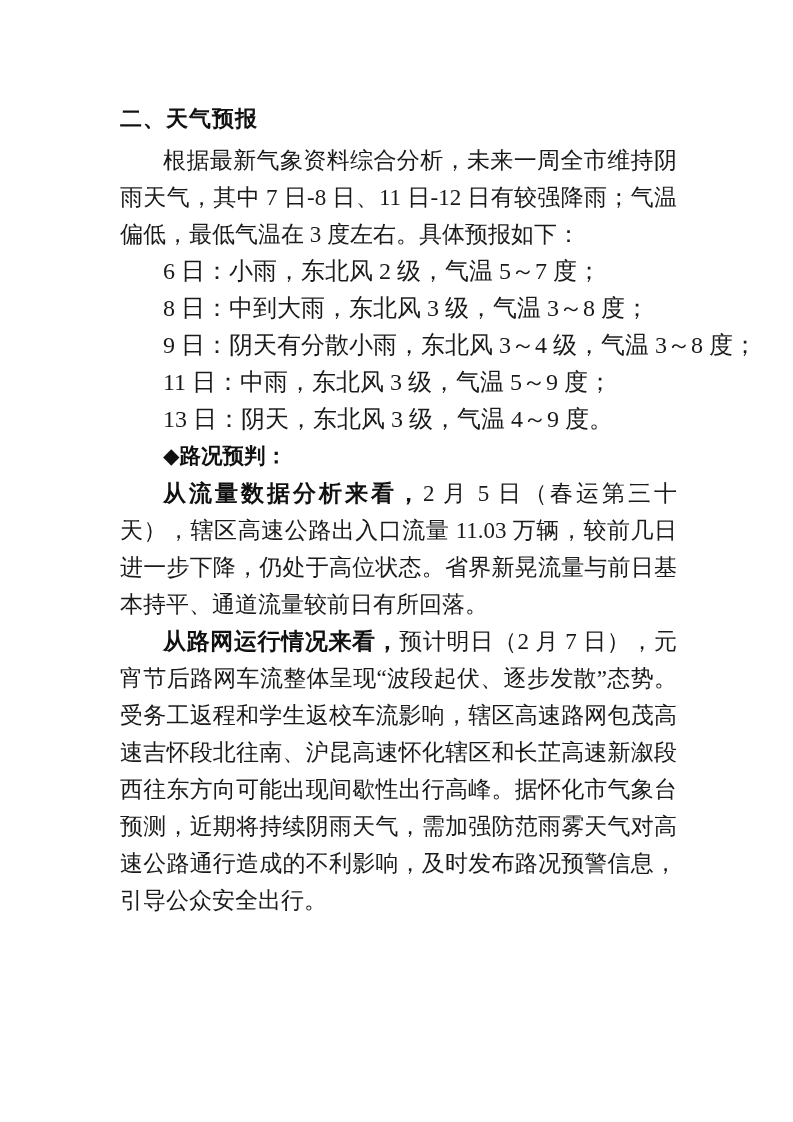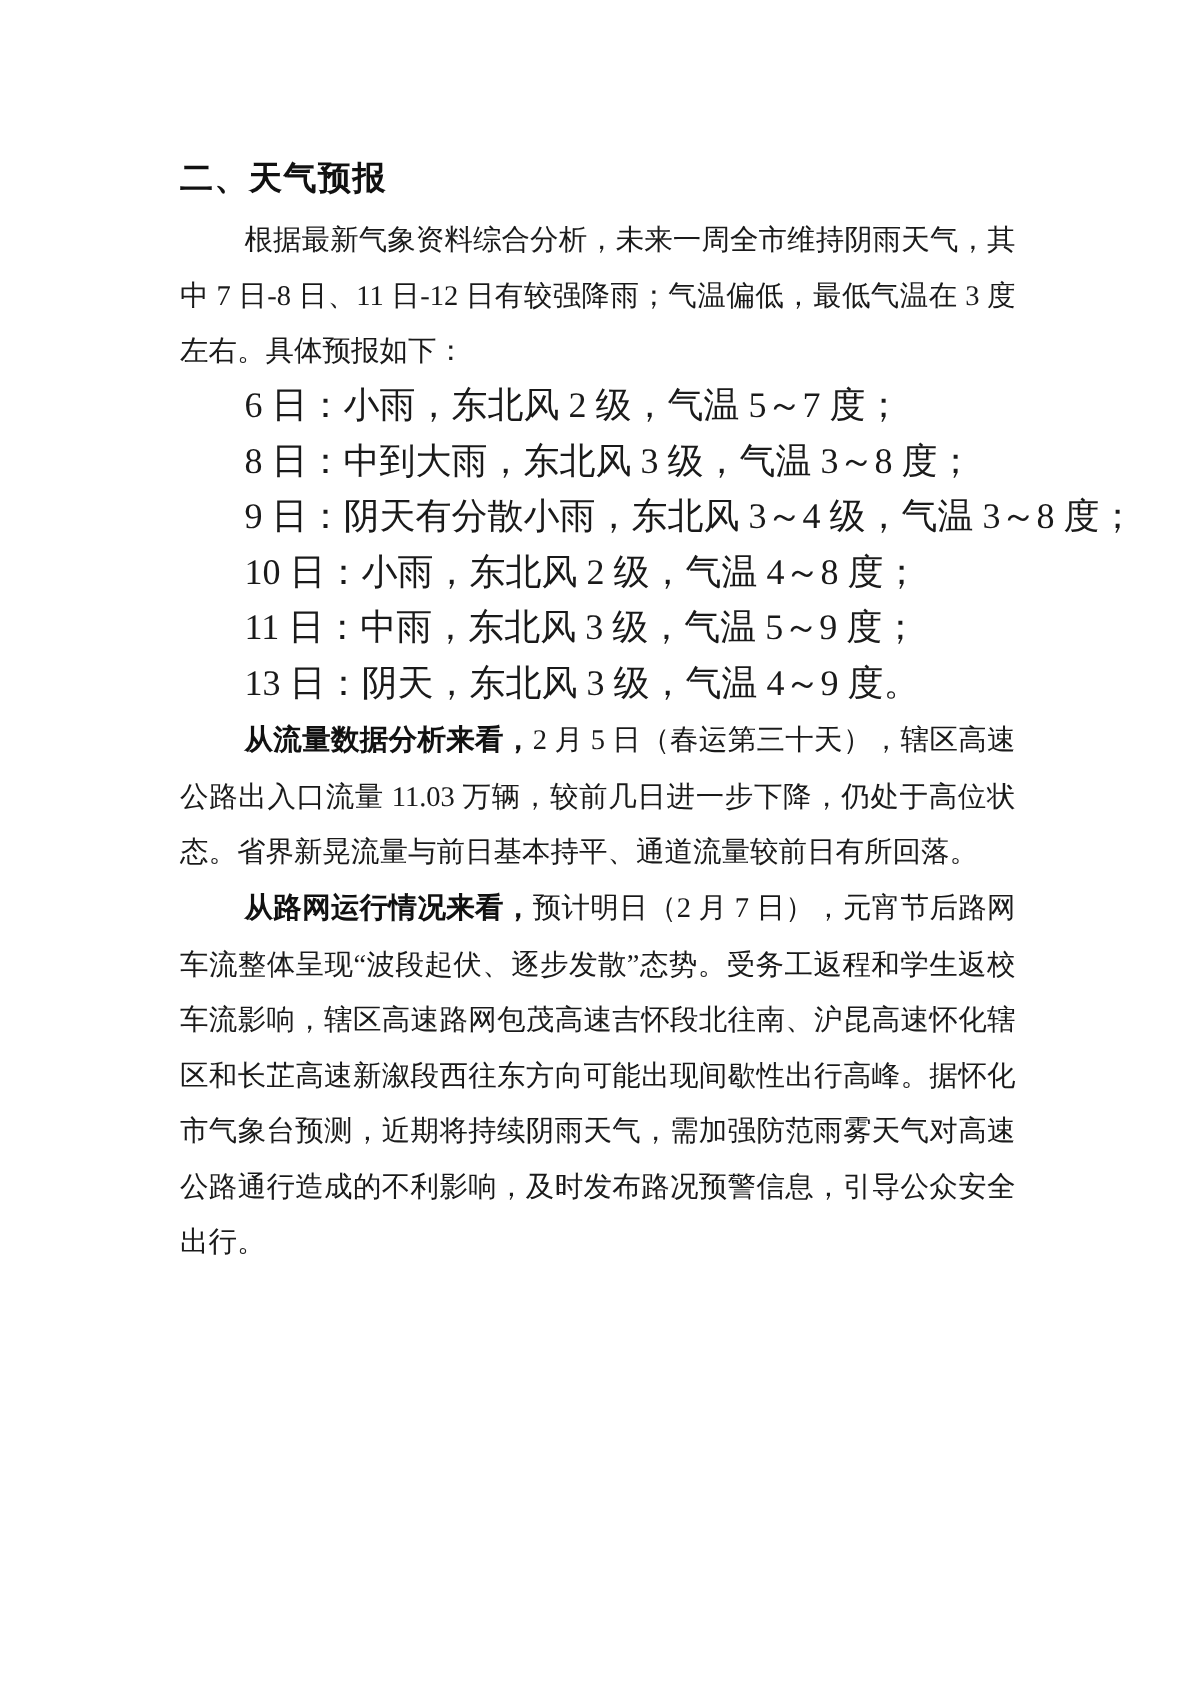--- a/index.html
+++ b/index.html
@@ -30,21 +30,21 @@
   .section-title {
     font-family: "Liberation Sans", "DejaVu Sans", sans-serif;
     font-weight: bold;
     font-size: 22px;
     line-height: 30px;
     letter-spacing: 1px;
     color: #111111;
     margin-bottom: 8px;
   }
   p.body-para {
-    font-size: 19px;
+    font-size: 23px;
     line-height: 37px;
     text-align: justify;
     text-indent: 43px;
     color: #1a1a1a;
   }
   p.forecast-line {
     font-size: 24px;
     line-height: 37px;
     text-indent: 43px;
     white-space: nowrap;
@@ -52,42 +52,42 @@
   }
   p.sub-heading {
     font-family: "Liberation Sans", "DejaVu Sans", sans-serif;
     font-weight: bold;
     font-size: 21.5px;
     line-height: 37px;
     text-indent: 43px;
     color: #111111;
   }
   .lead {
-    font-family: Liberation Mono, monospace;
+    font-family: Liberation Serif, serif;
     font-weight: bold;
     color: #111111;
   }
 </style>
 </head>
 <body>
 
 <div class="page">
   <div class="content">
 
     <div class="section-title">二、天气预报</div>
 
     <p class="body-para">根据最新气象资料综合分析，未来一周全市维持阴雨天气，其中 7 日-8 日、11 日-12 日有较强降雨；气温偏低，最低气温在 3 度左右。具体预报如下：</p>
 
     <p class="forecast-line">6 日：小雨，东北风 2 级，气温 5～7 度；</p>
     <p class="forecast-line">8 日：中到大雨，东北风 3 级，气温 3～8 度；</p>
     <p class="forecast-line">9 日：阴天有分散小雨，东北风 3～4 级，气温 3～8 度；</p>
-    <p class="forecast-line">10 日：小雨，东北风 2 级，气温 4～8 度；</p>
     <p class="forecast-line">11 日：中雨，东北风 3 级，气温 5～9 度；</p>
     <p class="forecast-line">13 日：阴天，东北风 3 级，气温 4～9 度。</p>
 
+    <p class="sub-heading">◆路况预判：</p>
 
     <p class="body-para">
       <b class="lead">从流量数据分析来看，</b><span>2 月 5 日（春运第三十天），辖区高速公路出入口流量 11.03 万辆，较前几日进一步下降，仍处于高位状态。省界新晃流量与前日基本持平、通道流量较前日有所回落。</span>
     </p>
 
     <p class="body-para">
       <b class="lead">从路网运行情况来看，</b><span>预计明日（2 月 7 日），元宵节后路网车流整体呈现“波段起伏、逐步发散”态势。受务工返程和学生返校车流影响，辖区高速路网包茂高速吉怀段北往南、沪昆高速怀化辖区和长芷高速新溆段西往东方向可能出现间歇性出行高峰。据怀化市气象台预测，近期将持续阴雨天气，需加强防范雨雾天气对高速公路通行造成的不利影响，及时发布路况预警信息，引导公众安全出行。</span>
     </p>
 
   </div>

